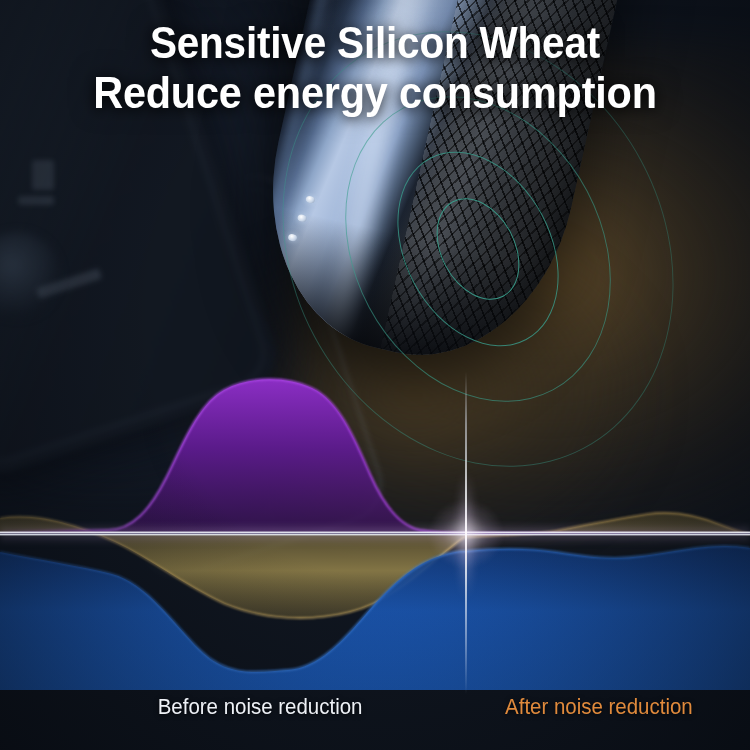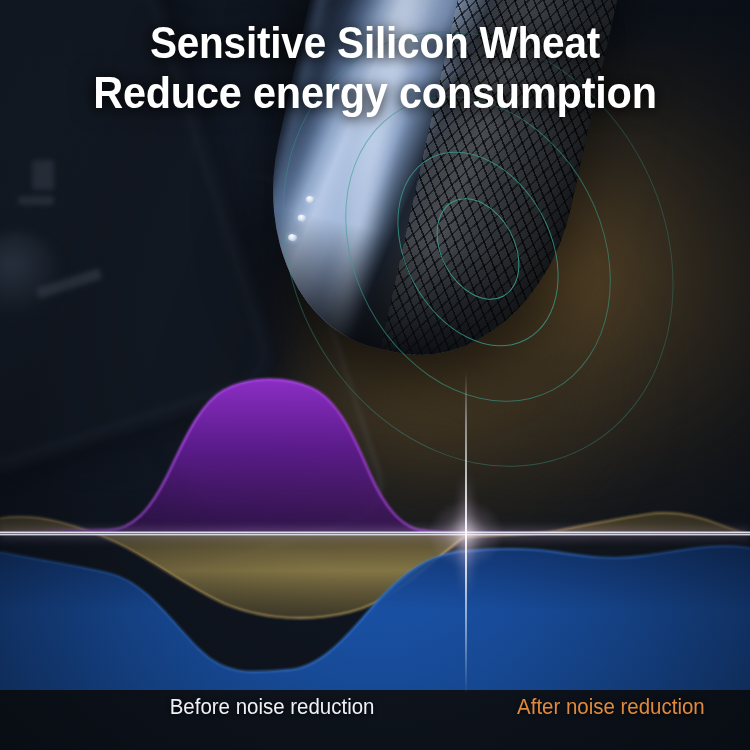--- a/index.html
+++ b/index.html
@@ -183,21 +183,21 @@
     text-align:center;color:#ffffff;
     font-weight:700;
     font-size:44px;line-height:50px;
     letter-spacing:-.2px;
     transform:scaleX(.92);
     text-shadow:0 2px 12px rgba(0,0,0,.75), 0 0 26px rgba(0,0,0,.55);
   }
   .headline .l2{display:block;font-size:45px;}
 
   
-  .captions{position:absolute;left:16px;top:694px;width:602px;height:40px;z-index:8;text-align:center;}
+  .captions{position:absolute;left:4px;top:694px;width:602px;height:40px;z-index:8;text-align:center;}
   .cap{
     position:absolute;top:0;font-size:22px;font-weight:400;
     transform:scaleX(.93);
     white-space:nowrap;
   }
   .cap-before{left:146px;color:#eef1f6;text-shadow:0 1px 6px rgba(0,0,0,.8);}
   .cap-after{left:494px;color:#e08a3c;text-shadow:0 1px 6px rgba(0,0,0,.8);}
 </style>
 </head>
 <body>

